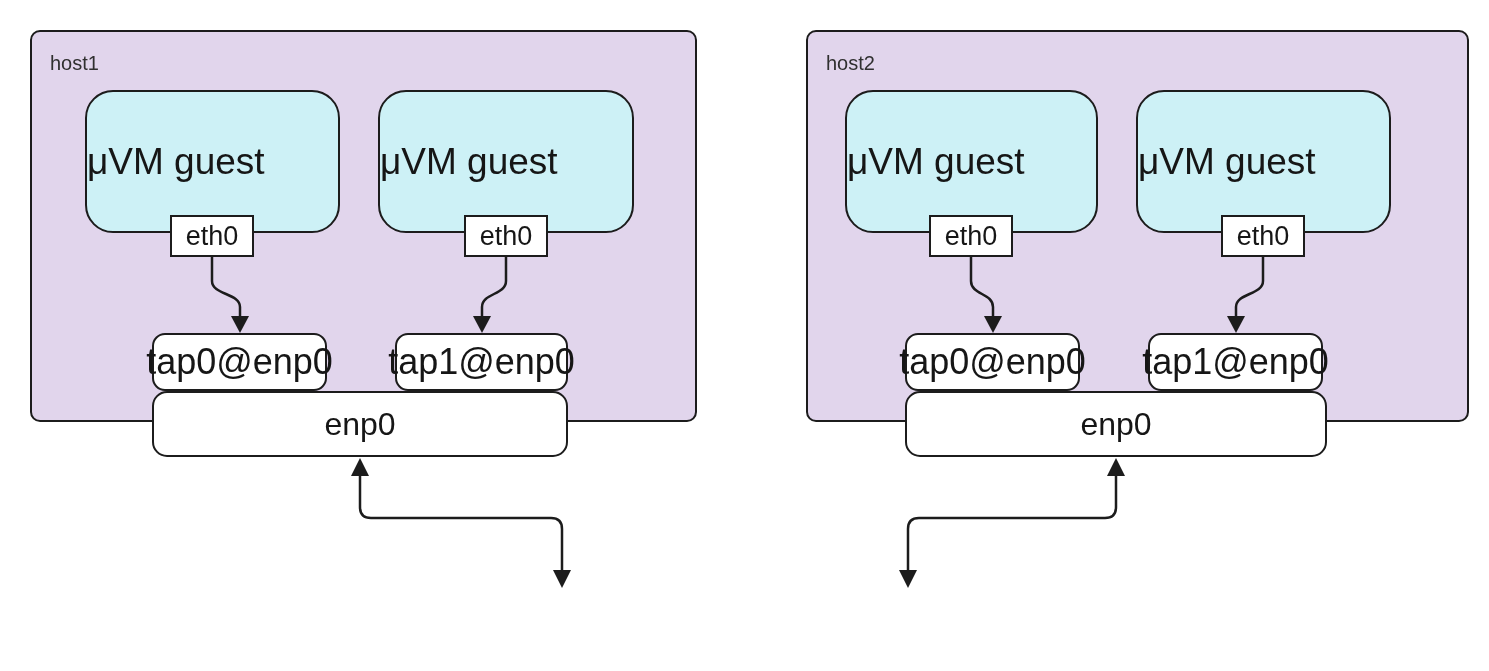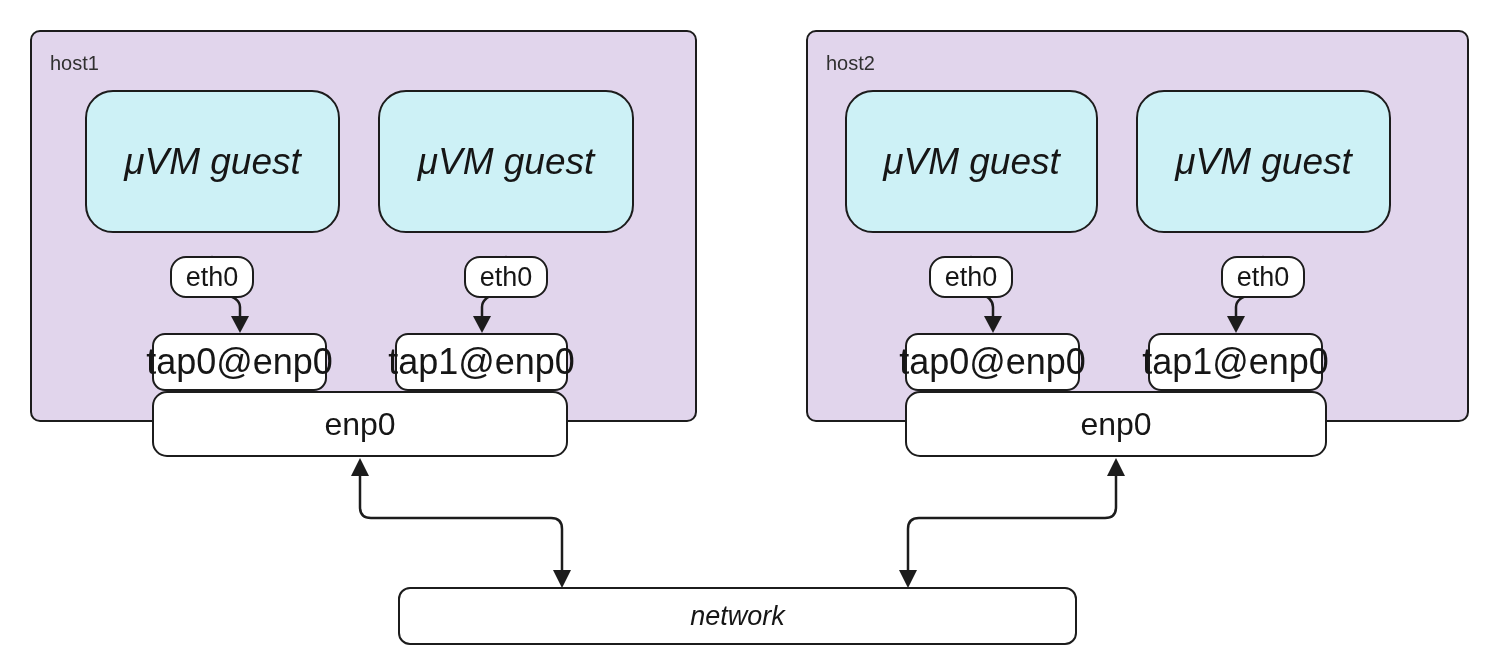--- a/index.html
+++ b/index.html
@@ -37,37 +37,35 @@
     font-size: 20px;
     color: var(--host-label);
   }
   .guest {
     position: absolute;
     background: var(--guest-fill);
     border: 2.5px solid var(--stroke);
     border-radius: 28px;
     display: flex;
     align-items: center;
-    justify-content: center;
     font-size: 37px;
     color: var(--text);
     z-index: 2;
-    font-style: italic;
   }
   .node {
     position: absolute;
     background: var(--node-fill);
     border: 2.5px solid var(--stroke);
     display: flex;
     align-items: center;
     justify-content: center;
     color: var(--text);
     z-index: 4;
   }
-  .port  { border-radius: 16px; font-size: 27px; margin-top: 41px; }
+  .port  { border-radius: 0; font-size: 27px; }
   .tap   { border-radius: 13px; font-size: 36px; }
   .nic   { border-radius: 15px; font-size: 32px; }
   .network { border-radius: 12px; font-size: 27px; font-style: italic; }
   .overlay {
     position: absolute;
     left: 0; top: 0;
     width: 1489px; height: 671px;
     z-index: 3;
     pointer-events: none;
   }
@@ -139,15 +137,14 @@
   <div class="node port" style="left:1221px; top:215px; width:84px; height:42px;">eth0</div>
 
   <div class="node tap" style="left:152px; top:333px; width:175px; height:58px;">tap0@enp0</div>
   <div class="node tap" style="left:395px; top:333px; width:173px; height:58px;">tap1@enp0</div>
   <div class="node tap" style="left:905px; top:333px; width:175px; height:58px;">tap0@enp0</div>
   <div class="node tap" style="left:1148px; top:333px; width:175px; height:58px;">tap1@enp0</div>
 
   <div class="node nic" style="left:152px; top:391px; width:416px; height:66px;">enp0</div>
   <div class="node nic" style="left:905px; top:391px; width:422px; height:66px;">enp0</div>
 
-  <div class="node network" style="left:398px; top:587px; width:679px; height:58px;">network</div>
 
 </div>
 
 </body></html>

